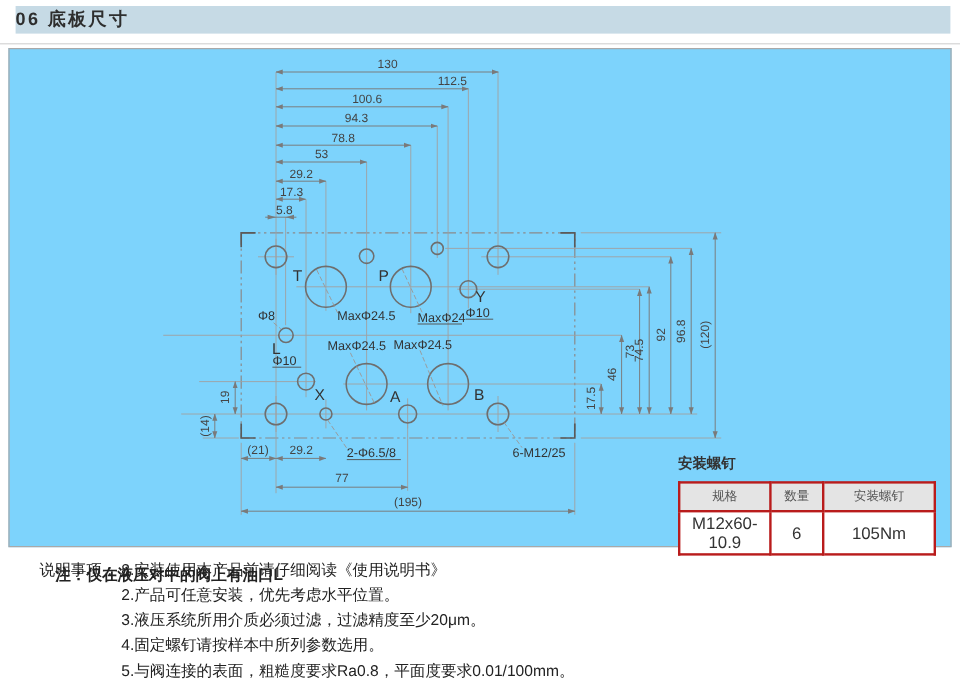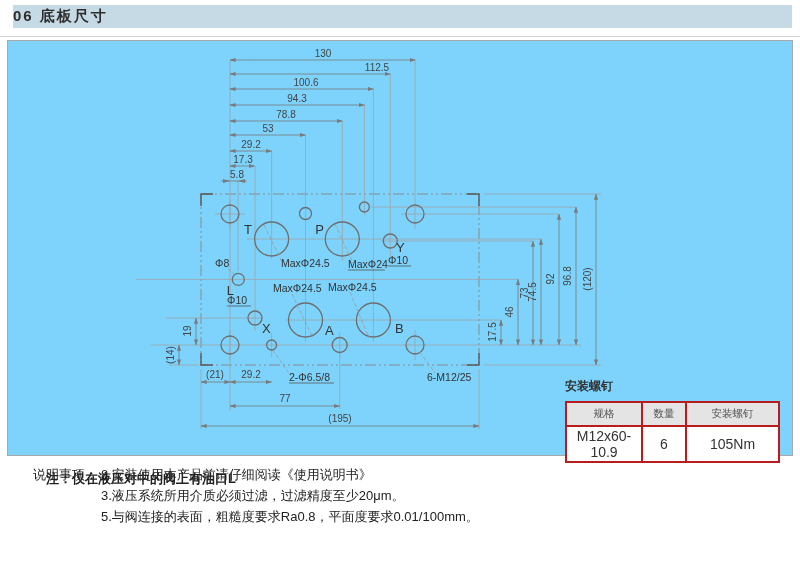--- a/index.html
+++ b/index.html
@@ -216,18 +216,20 @@
         </tr>
       </tbody>
         </table>
     </div>
   </div>
 
   <div class="instructions">
     <div class="ilabel">说明事项：</div>
     <div class="iitems">
       <div>8.安装使用本产品前请仔细阅读《使用说明书》</div>
+      <div>2.产品可任意安装，优先考虑水平位置。</div>
       <div>3.液压系统所用介质必须过滤，过滤精度至少20μm。</div>
+      <div>4.固定螺钉请按样本中所列参数选用。</div>
       <div>5.与阀连接的表面，粗糙度要求Ra0.8，平面度要求0.01/100mm。</div>
     </div>
   </div>
 
 </div>
 
 </body></html>

